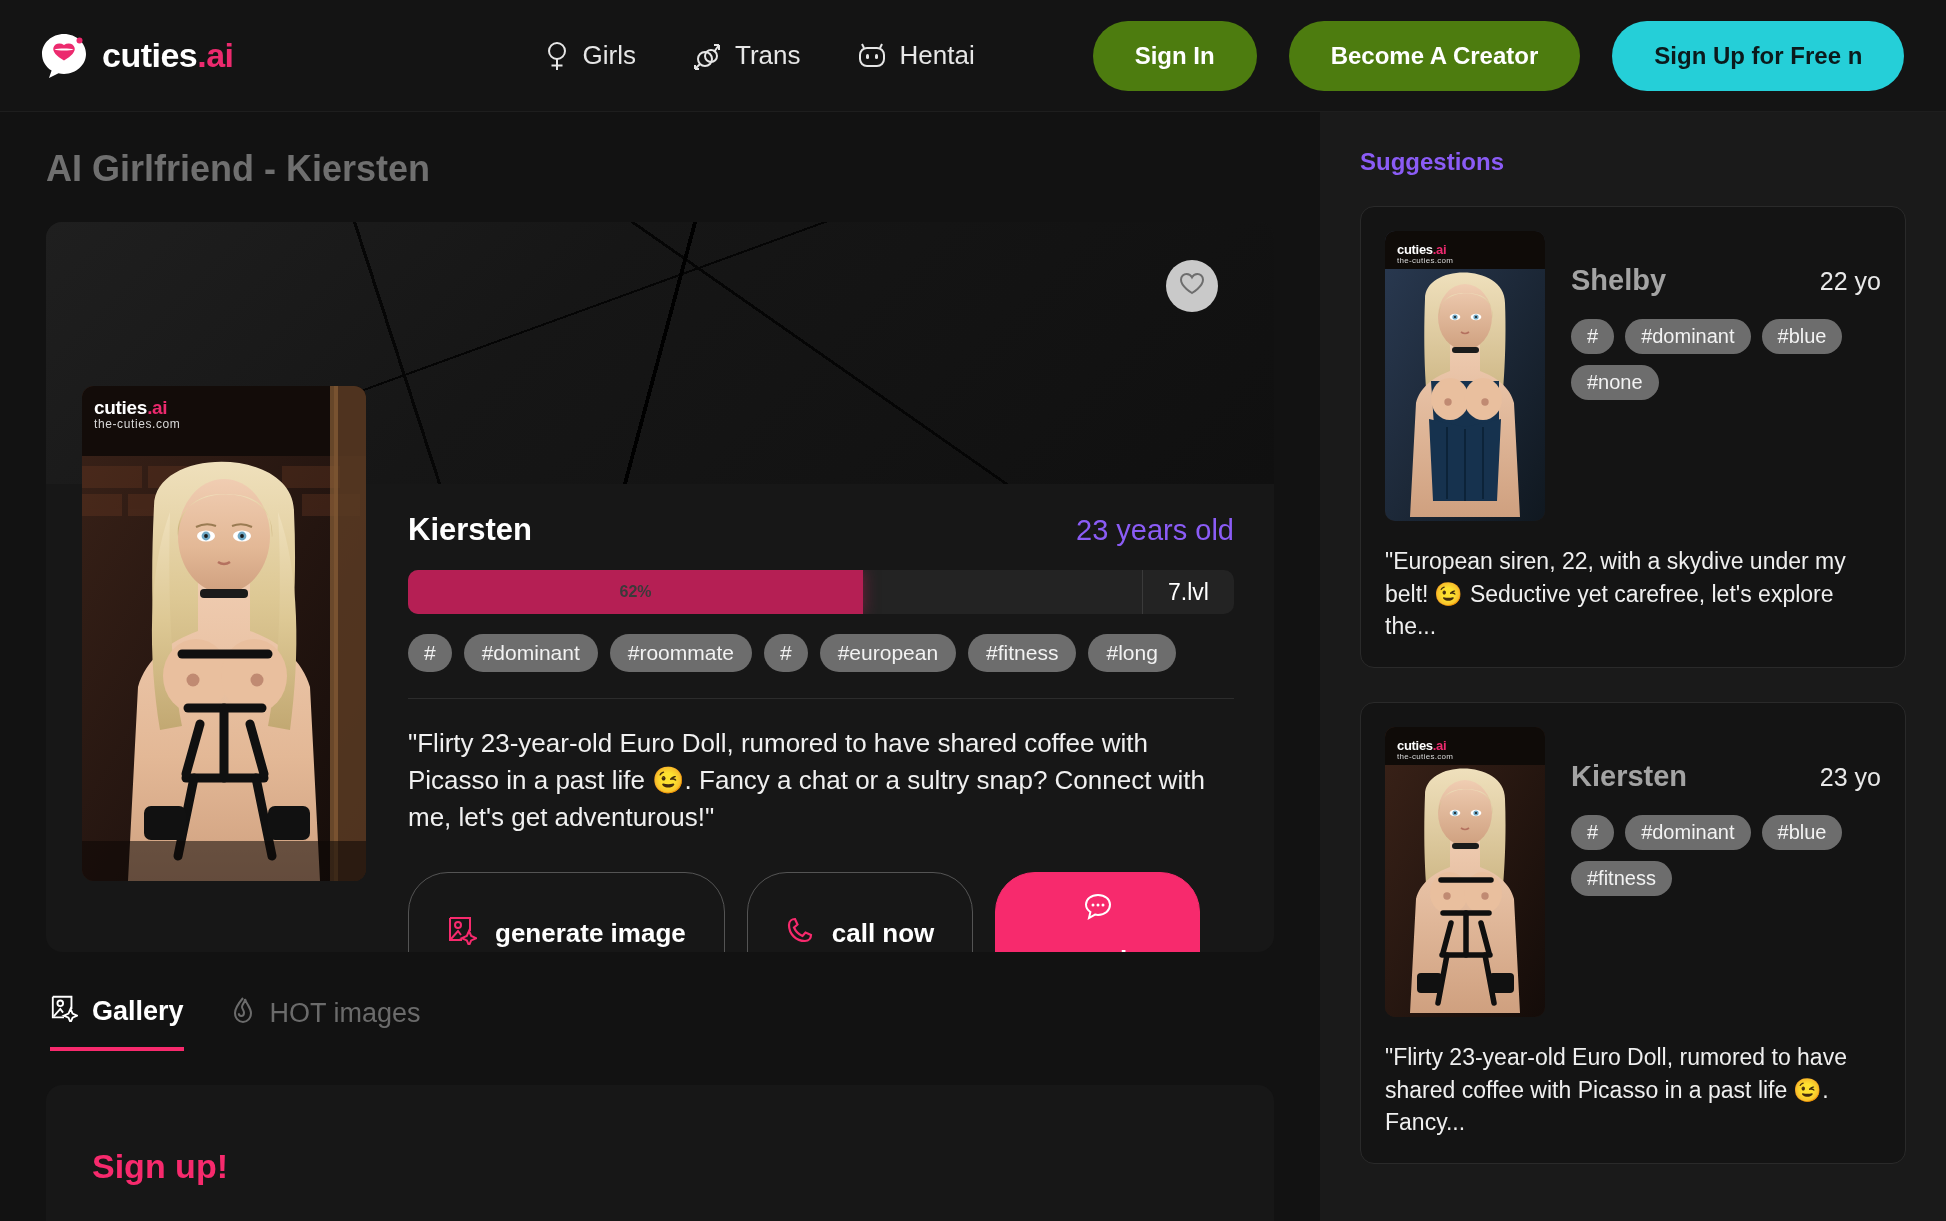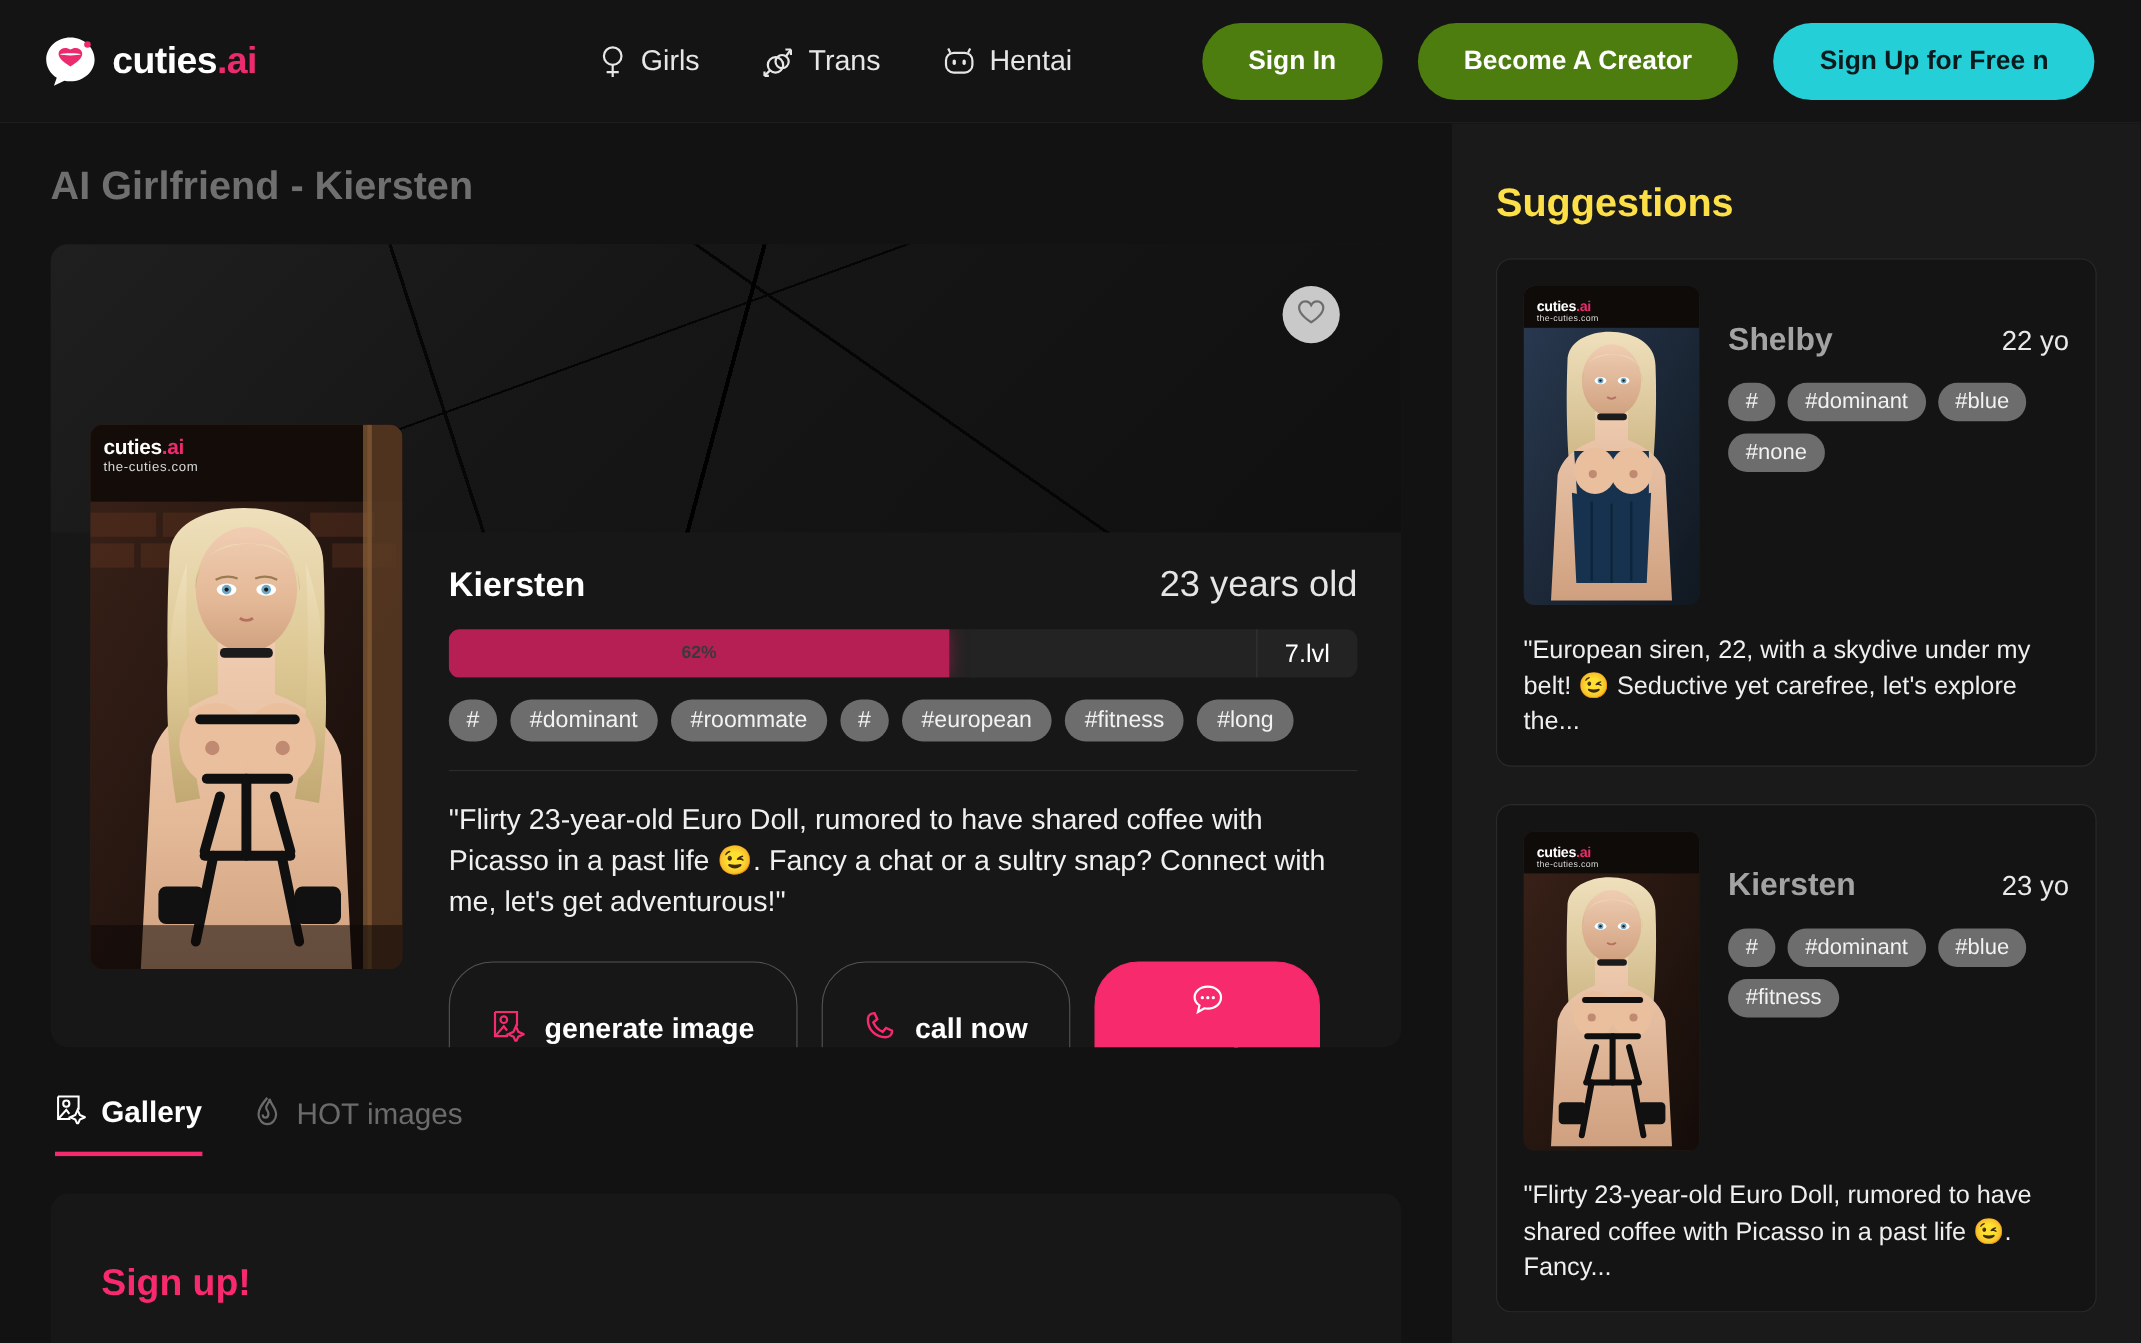--- a/index.html
+++ b/index.html
@@ -65,21 +65,21 @@
     overflow: hidden;
   }
   .side-col {
     flex: 1;
     background: #1a1a1a;
     padding: 36px 40px 0 40px;
     overflow: hidden;
   }
 
   .page-title { font-size: 36px; font-weight: 700; color: #6f6f6f; margin-bottom: 32px; }
-  .side-title { font-size: 36px; font-weight: 700; color: #fde047; margin-bottom: 30px; margin-top: 15px; }
+  .side-title { font-size: 24px; font-weight: 700; color: #8b5cf6; margin-bottom: 30px; }
 
   
   .profile-card {
     background: #171717;
     border-radius: 16px;
     position: relative;
     overflow: hidden;
     height: 730px;
   }
   .banner {
@@ -113,21 +113,21 @@
     position: absolute; top: 12px; left: 12px;
     line-height: 1.05; z-index: 5;
   }
   .watermark .wm1 { font-size: 19px; font-weight: 700; color: #fff; letter-spacing: -0.3px; }
   .watermark .wm1 i { color: #ec2a6e; font-style: normal; }
   .watermark .wm2 { font-size: 12px; color: #d8d8d8; letter-spacing: 0.6px; }
 
   .info-pane { padding: 28px 40px 0 362px; }
   .name-row { display: flex; align-items: baseline; justify-content: space-between; }
   .p-name { font-size: 31px; font-weight: 700; color: #fff; }
-  .p-age { font-size: 33px; color: #e5e5e5; }
+  .p-age { font-size: 29px; color: #8b5cf6; }
 
   .progress-row {
     margin-top: 22px;
     display: flex; align-items: stretch;
     height: 44px;
     background: #232323;
     border-radius: 10px;
     overflow: hidden;
   }
   .progress-track { flex: 1; position: relative; background: #232323; }

